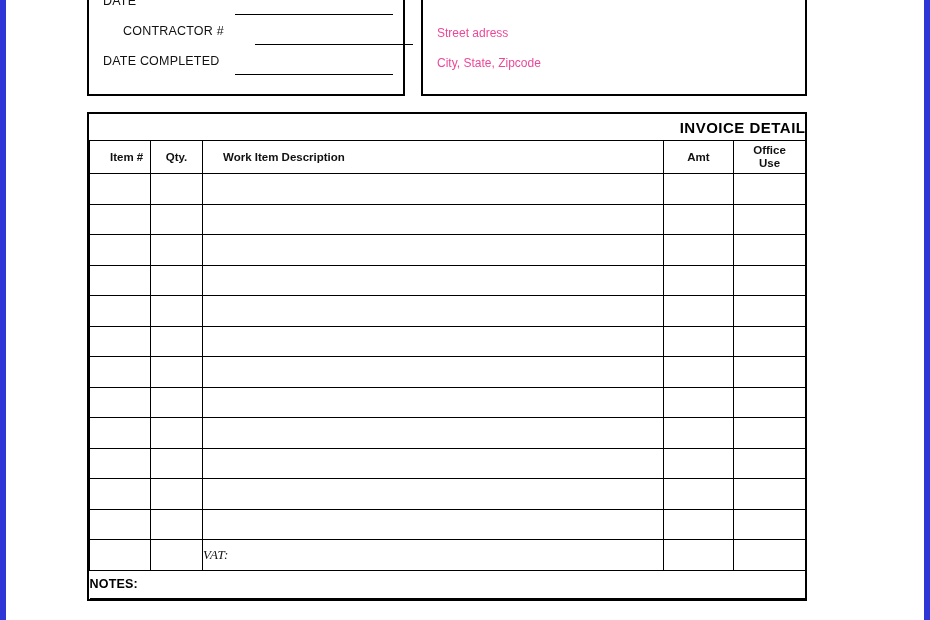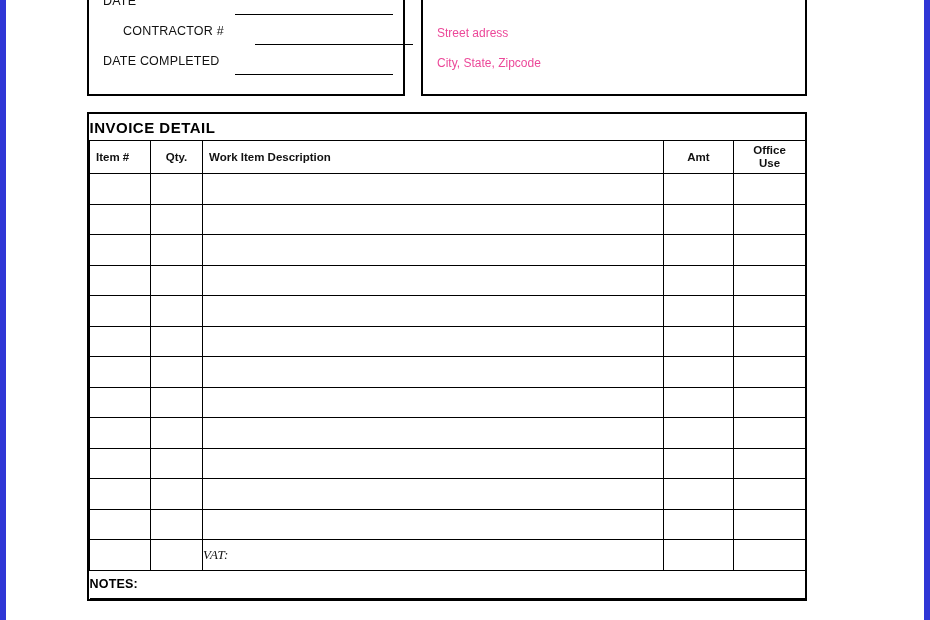--- a/index.html
+++ b/index.html
@@ -116,35 +116,35 @@
     table-layout: fixed;
   }
   table.inv td, table.inv th {
     border: 1px solid #000;
     padding: 0;
     margin: 0;
     vertical-align: middle;
   }
   .title-cell {
     height: 26px;
-    text-align: left;
+    text-align: right;
     font-size: 15px;
     font-weight: bold;
     letter-spacing: .5px;
     border-left: none !important;
     border-right: none !important;
     border-top: none !important;
   }
   .hdr td {
     height: 32px;
     font-size: 11.5px;
     font-weight: bold;
     color: #111;
   }
-  .hdr .pl { padding-left: 6px; }
+  .hdr .pl { padding-left: 20px; }
   .hdr .ctr { text-align: center; }
   .two-line { line-height: 13px; }
 
   .body-row td {
     height: 29.5px;
   }
   .sum-row td {
     height: 29.5px;
   }
   .sum-label {

